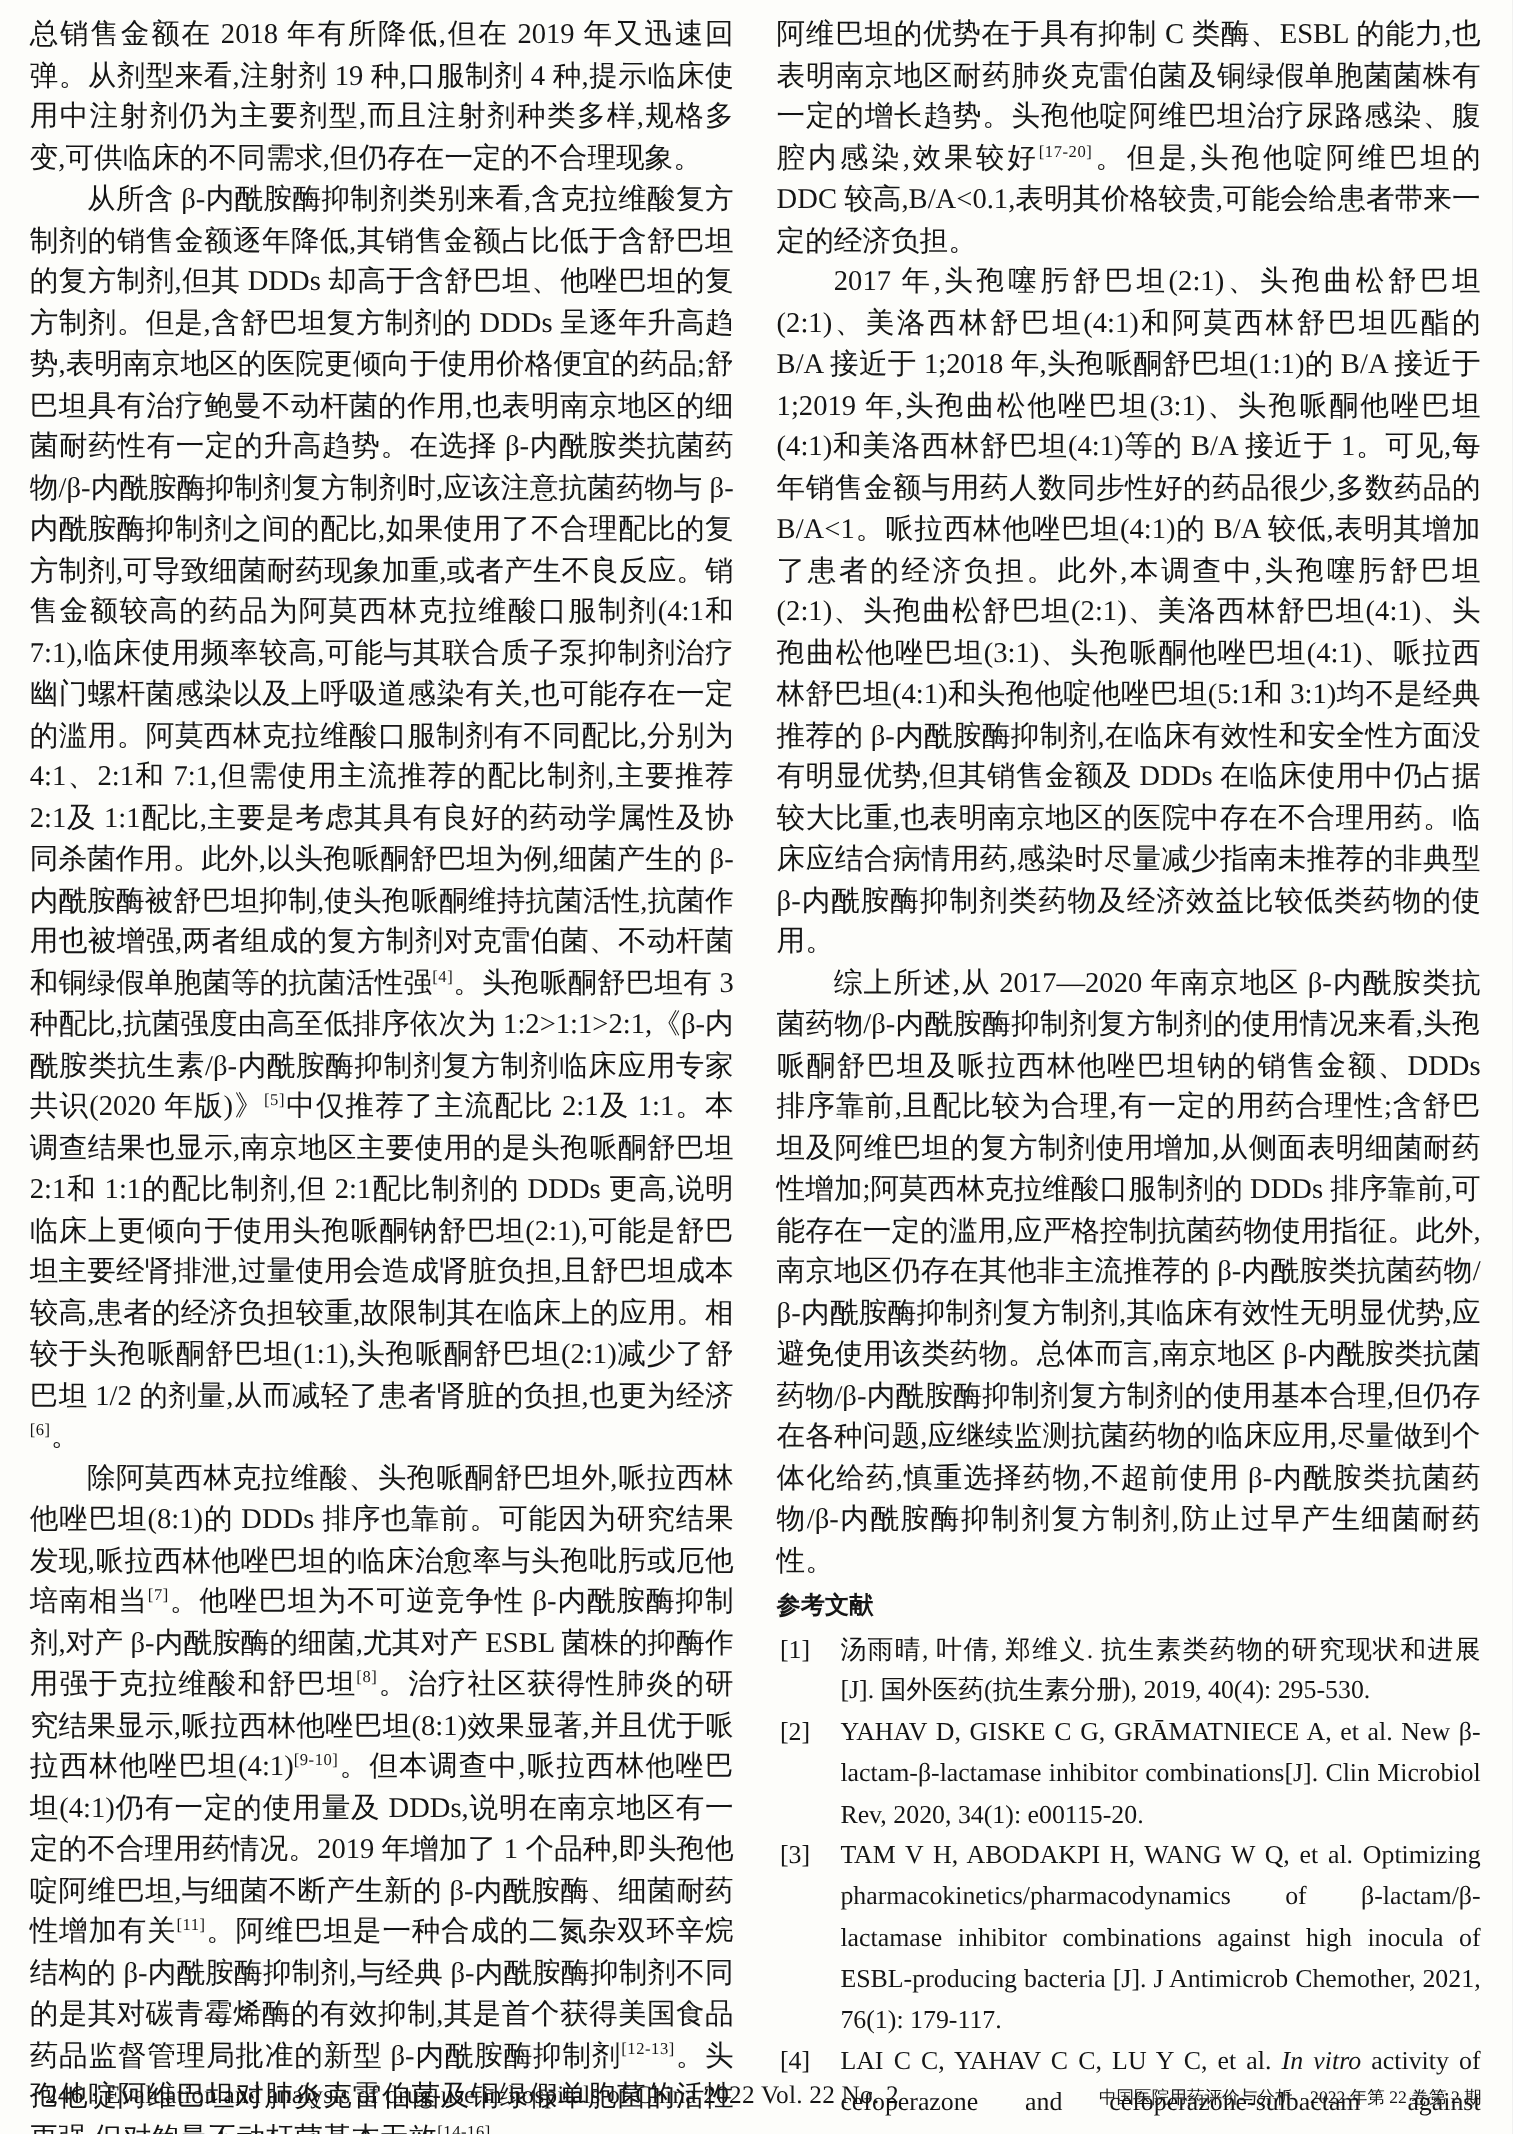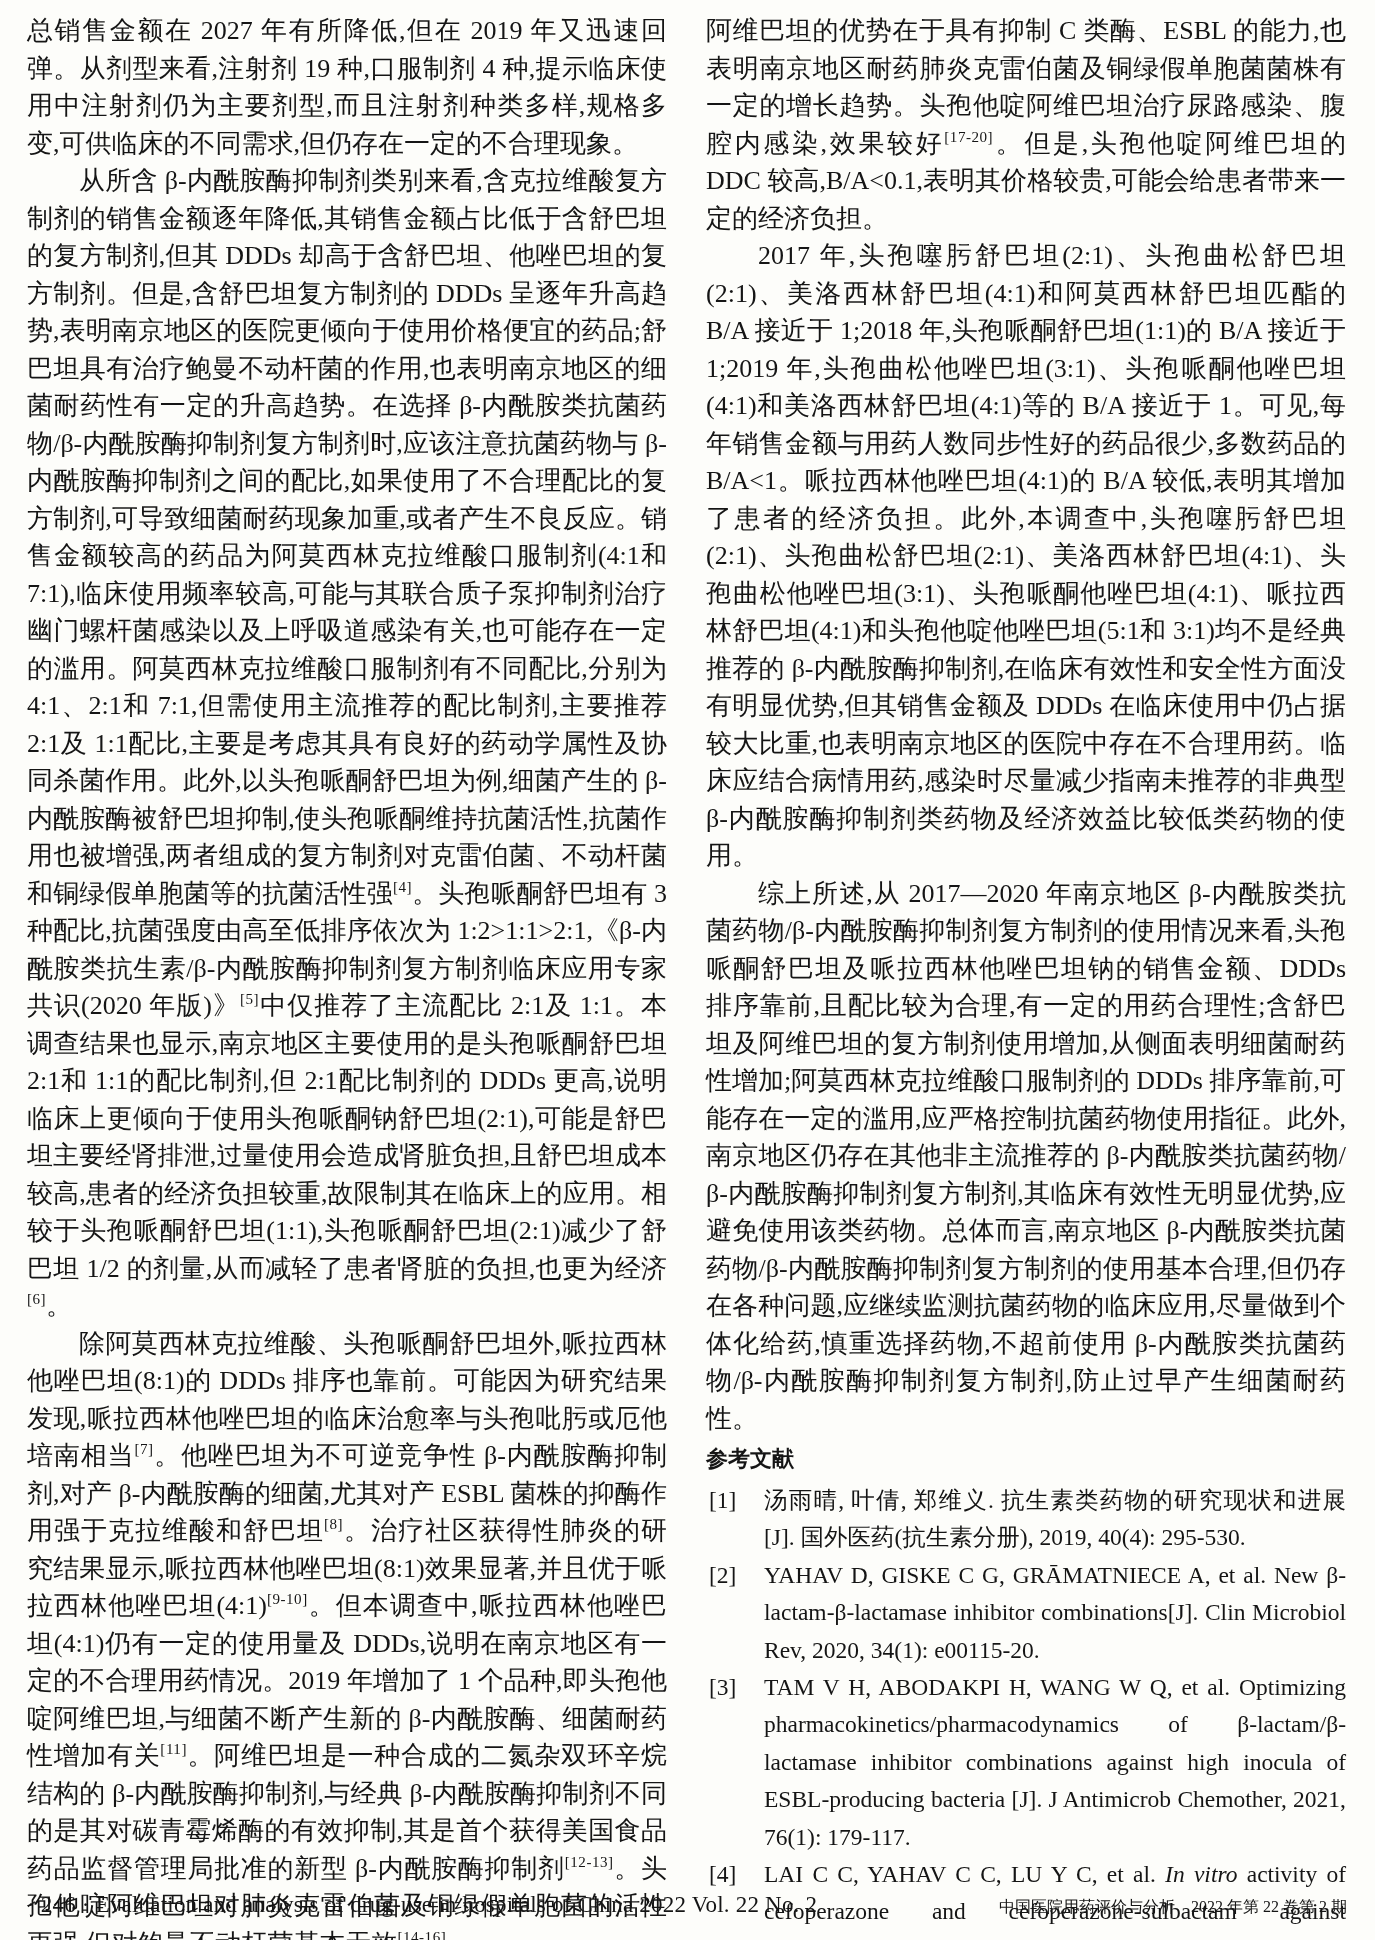--- a/index.html
+++ b/index.html
@@ -59,21 +59,21 @@
   }
   .footer .f-left  { letter-spacing: 0.2px; }
   .footer .f-right { font-size: 16px; }
 </style>
 </head>
 <body>
 
 <div class="page">
 
   <div class="col col-left">
-      <p class="para"><span>总销售金额在 2027 年有所降低,但在 2019 年又迅速回弹。从剂型来看,注射剂 19 种,口服制剂 4 种,提示临床使用中注射剂仍为主要剂型,而且注射剂种类多样,规格多变,可供临床的不同需求,但仍存在一定的不合理现象。</span></p>
+      <p class="para"><span>总销售金额在 2018 年有所降低,但在 2019 年又迅速回弹。从剂型来看,注射剂 19 种,口服制剂 4 种,提示临床使用中注射剂仍为主要剂型,而且注射剂种类多样,规格多变,可供临床的不同需求,但仍存在一定的不合理现象。</span></p>
       <p class="para indent"><span>从所含 β-内酰胺酶抑制剂类别来看,含克拉维酸复方制剂的销售金额逐年降低,其销售金额占比低于含舒巴坦的复方制剂,但其 DDDs 却高于含舒巴坦、他唑巴坦的复方制剂。但是,含舒巴坦复方制剂的 DDDs 呈逐年升高趋势,表明南京地区的医院更倾向于使用价格便宜的药品;舒巴坦具有治疗鲍曼不动杆菌的作用,也表明南京地区的细菌耐药性有一定的升高趋势。在选择 β-内酰胺类抗菌药物/β-内酰胺酶抑制剂复方制剂时,应该注意抗菌药物与 β-内酰胺酶抑制剂之间的配比,如果使用了不合理配比的复方制剂,可导致细菌耐药现象加重,或者产生不良反应。销售金额较高的药品为阿莫西林克拉维酸口服制剂(4:1和 7:1),临床使用频率较高,可能与其联合质子泵抑制剂治疗幽门螺杆菌感染以及上呼吸道感染有关,也可能存在一定的滥用。阿莫西林克拉维酸口服制剂有不同配比,分别为 4:1、2:1和 7:1,但需使用主流推荐的配比制剂,主要推荐 2:1及 1:1配比,主要是考虑其具有良好的药动学属性及协同杀菌作用。此外,以头孢哌酮舒巴坦为例,细菌产生的 β-内酰胺酶被舒巴坦抑制,使头孢哌酮维持抗菌活性,抗菌作用也被增强,两者组成的复方制剂对克雷伯菌、不动杆菌和铜绿假单胞菌等的抗菌活性强</span><sup class="cite">[4]</sup><span>。头孢哌酮舒巴坦有 3 种配比,抗菌强度由高至低排序依次为 1:2&gt;1:1&gt;2:1,《β-内酰胺类抗生素/β-内酰胺酶抑制剂复方制剂临床应用专家共识(2020 年版)》</span><sup class="cite">[5]</sup><span>中仅推荐了主流配比 2:1及 1:1。本调查结果也显示,南京地区主要使用的是头孢哌酮舒巴坦 2:1和 1:1的配比制剂,但 2:1配比制剂的 DDDs 更高,说明临床上更倾向于使用头孢哌酮钠舒巴坦(2:1),可能是舒巴坦主要经肾排泄,过量使用会造成肾脏负担,且舒巴坦成本较高,患者的经济负担较重,故限制其在临床上的应用。相较于头孢哌酮舒巴坦(1:1),头孢哌酮舒巴坦(2:1)减少了舒巴坦 1/2 的剂量,从而减轻了患者肾脏的负担,也更为经济</span><sup class="cite">[6]</sup><span>。</span></p>
       <p class="para indent"><span>除阿莫西林克拉维酸、头孢哌酮舒巴坦外,哌拉西林他唑巴坦(8:1)的 DDDs 排序也靠前。可能因为研究结果发现,哌拉西林他唑巴坦的临床治愈率与头孢吡肟或厄他培南相当</span><sup class="cite">[7]</sup><span>。他唑巴坦为不可逆竞争性 β-内酰胺酶抑制剂,对产 β-内酰胺酶的细菌,尤其对产 ESBL 菌株的抑酶作用强于克拉维酸和舒巴坦</span><sup class="cite">[8]</sup><span>。治疗社区获得性肺炎的研究结果显示,哌拉西林他唑巴坦(8:1)效果显著,并且优于哌拉西林他唑巴坦(4:1)</span><sup class="cite">[9-10]</sup><span>。但本调查中,哌拉西林他唑巴坦(4:1)仍有一定的使用量及 DDDs,说明在南京地区有一定的不合理用药情况。2019 年增加了 1 个品种,即头孢他啶阿维巴坦,与细菌不断产生新的 β-内酰胺酶、细菌耐药性增加有关</span><sup class="cite">[11]</sup><span>。阿维巴坦是一种合成的二氮杂双环辛烷结构的 β-内酰胺酶抑制剂,与经典 β-内酰胺酶抑制剂不同的是其对碳青霉烯酶的有效抑制,其是首个获得美国食品药品监督管理局批准的新型 β-内酰胺酶抑制剂</span><sup class="cite">[12-13]</sup><span>。头孢他啶阿维巴坦对肺炎克雷伯菌及铜绿假单胞菌的活性更强,但对鲍曼不动杆菌基本无效</span><sup class="cite">[14-16]</sup><span>。</span></p>
     </div>
 
   <div class="col col-right">
     <div>
         <p class="para"><span>阿维巴坦的优势在于具有抑制 C 类酶、ESBL 的能力,也表明南京地区耐药肺炎克雷伯菌及铜绿假单胞菌菌株有一定的增长趋势。头孢他啶阿维巴坦治疗尿路感染、腹腔内感染,效果较好</span><sup class="cite">[17-20]</sup><span>。但是,头孢他啶阿维巴坦的 DDC 较高,B/A&lt;0.1,表明其价格较贵,可能会给患者带来一定的经济负担。</span></p>
         <p class="para indent"><span>2017 年,头孢噻肟舒巴坦(2:1)、头孢曲松舒巴坦(2:1)、美洛西林舒巴坦(4:1)和阿莫西林舒巴坦匹酯的 B/A 接近于 1;2018 年,头孢哌酮舒巴坦(1:1)的 B/A 接近于 1;2019 年,头孢曲松他唑巴坦(3:1)、头孢哌酮他唑巴坦(4:1)和美洛西林舒巴坦(4:1)等的 B/A 接近于 1。可见,每年销售金额与用药人数同步性好的药品很少,多数药品的 B/A&lt;1。哌拉西林他唑巴坦(4:1)的 B/A 较低,表明其增加了患者的经济负担。此外,本调查中,头孢噻肟舒巴坦(2:1)、头孢曲松舒巴坦(2:1)、美洛西林舒巴坦(4:1)、头孢曲松他唑巴坦(3:1)、头孢哌酮他唑巴坦(4:1)、哌拉西林舒巴坦(4:1)和头孢他啶他唑巴坦(5:1和 3:1)均不是经典推荐的 β-内酰胺酶抑制剂,在临床有效性和安全性方面没有明显优势,但其销售金额及 DDDs 在临床使用中仍占据较大比重,也表明南京地区的医院中存在不合理用药。临床应结合病情用药,感染时尽量减少指南未推荐的非典型 β-内酰胺酶抑制剂类药物及经济效益比较低类药物的使用。</span></p>
         <p class="para indent"><span>综上所述,从 2017—2020 年南京地区 β-内酰胺类抗菌药物/β-内酰胺酶抑制剂复方制剂的使用情况来看,头孢哌酮舒巴坦及哌拉西林他唑巴坦钠的销售金额、DDDs 排序靠前,且配比较为合理,有一定的用药合理性;含舒巴坦及阿维巴坦的复方制剂使用增加,从侧面表明细菌耐药性增加;阿莫西林克拉维酸口服制剂的 DDDs 排序靠前,可能存在一定的滥用,应严格控制抗菌药物使用指征。此外,南京地区仍存在其他非主流推荐的 β-内酰胺类抗菌药物/β-内酰胺酶抑制剂复方制剂,其临床有效性无明显优势,应避免使用该类药物。总体而言,南京地区 β-内酰胺类抗菌药物/β-内酰胺酶抑制剂复方制剂的使用基本合理,但仍存在各种问题,应继续监测抗菌药物的临床应用,尽量做到个体化给药,慎重选择药物,不超前使用 β-内酰胺类抗菌药物/β-内酰胺酶抑制剂复方制剂,防止过早产生细菌耐药性。</span></p>
       </div>

